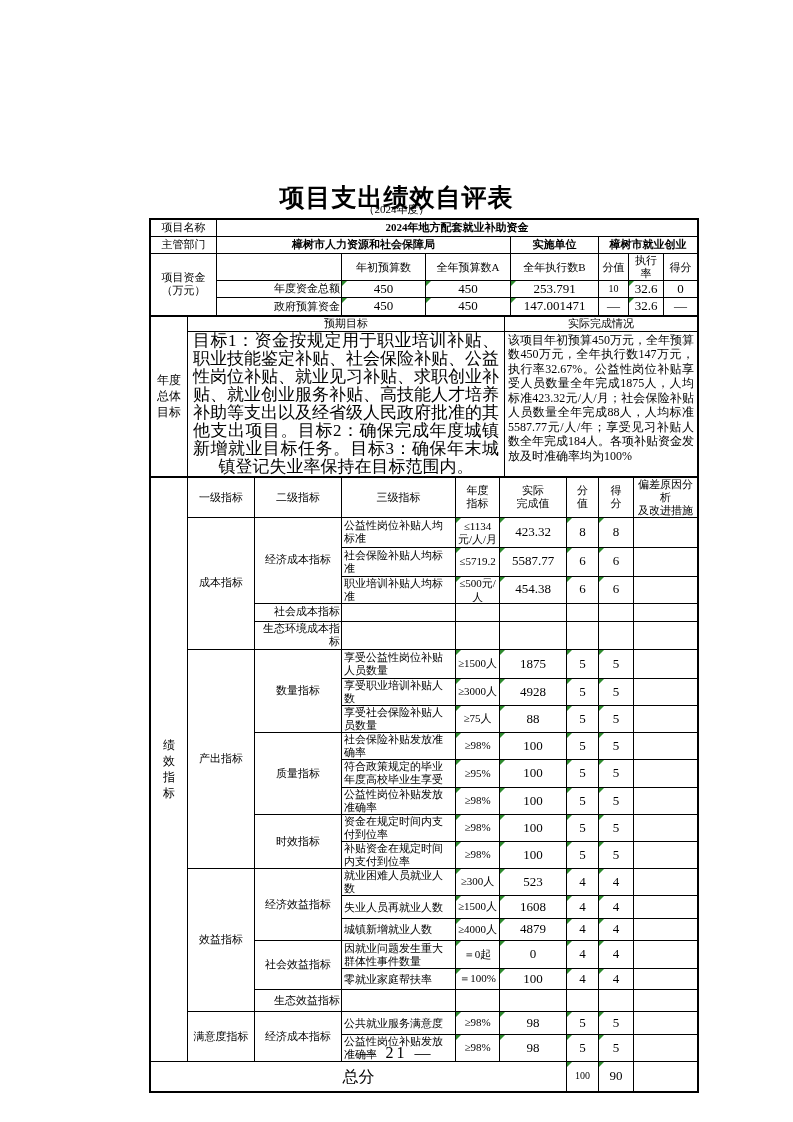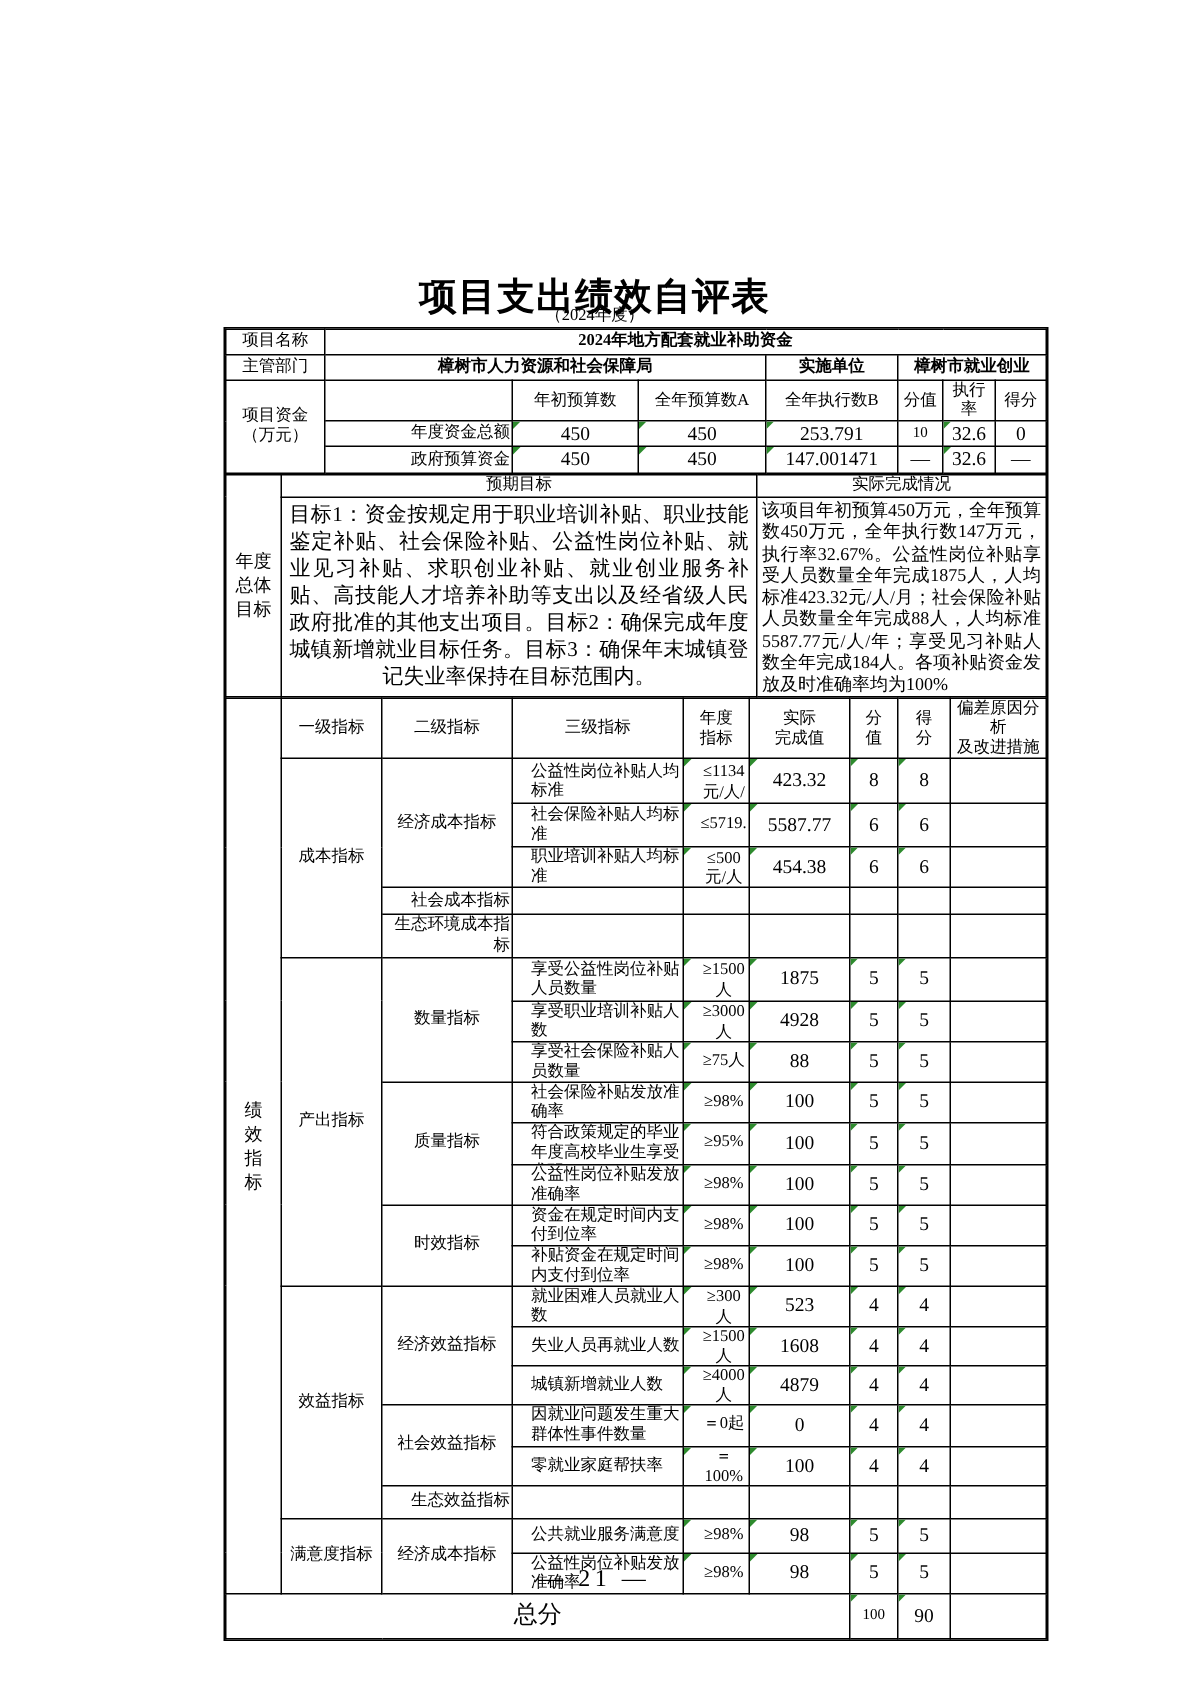--- a/index.html
+++ b/index.html
@@ -23,28 +23,28 @@
   .pre{white-space:pre-line;}
   .b{font-weight:bold;}
   .left{text-align:right;padding-left:3px;}
   .num{font-size:13px;font-family:"Liberation Serif",serif;}
   .smallnum{font-size:10px;font-family:"Liberation Serif",serif;}
   .tri::before{
     content:"";position:absolute;left:0;top:0;width:0;height:0;
     border-top:5px solid #2e8b2e;border-right:5px solid transparent;
   }
   .goals-text{
-    font-size:14px;line-height:18px;text-align:justify;text-align-last:center;
+    font-size:17px;line-height:18px;text-align:justify;text-align-last:center;
     padding:0 5px;vertical-align:middle;
   }
   .actual-text{
     font-size:12px;line-height:14.5px;text-align:justify;padding:1px 3px;vertical-align:top;margin-top:16px;
   }
   .l3{text-align:left;padding:0 2px;font-size:11px;line-height:13px;}
-  .clipbox{max-height:27px;overflow:hidden;margin-left:10px;}
+  .clipbox{max-height:27px;overflow:hidden;}
   .target .clipbox{max-height:25px;}
   .vlab{white-space:pre-line;font-size:12px;line-height:16px;}
   .hdr{font-size:11px;line-height:13px;}
   .pageno{
     position:absolute;top:1044px;left:0;width:100%;text-align:center;
     font-size:16px;letter-spacing:3px;
   }
 </style>
 </head>
 <body>

